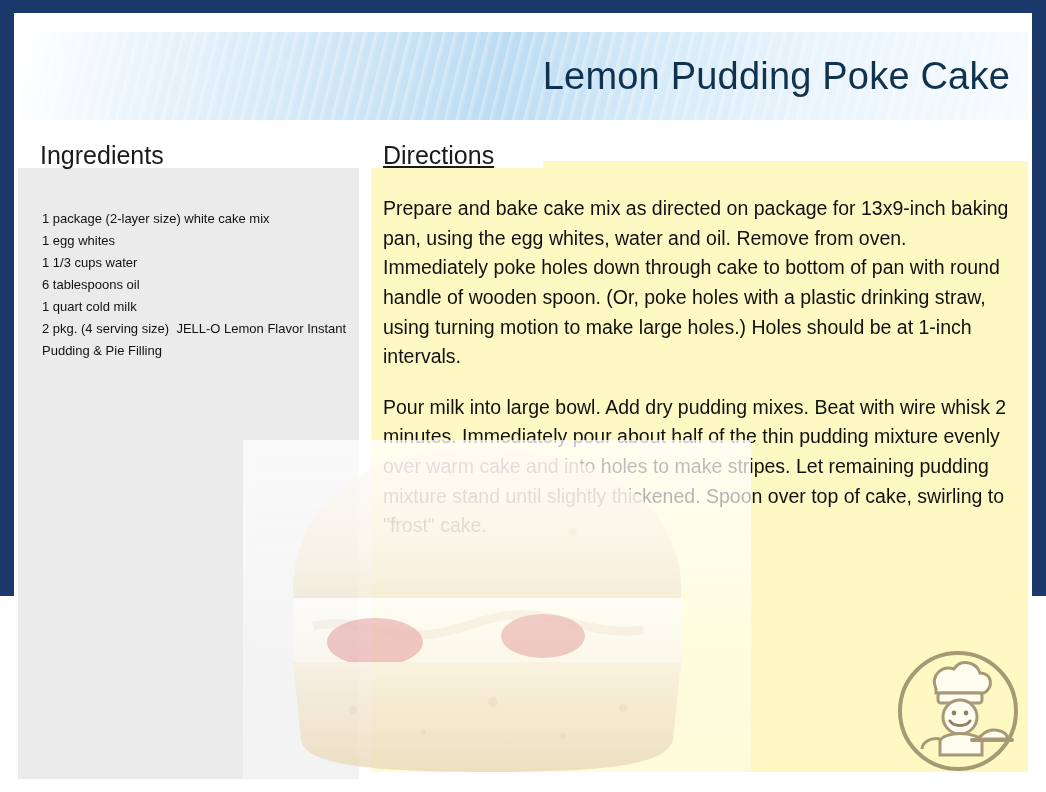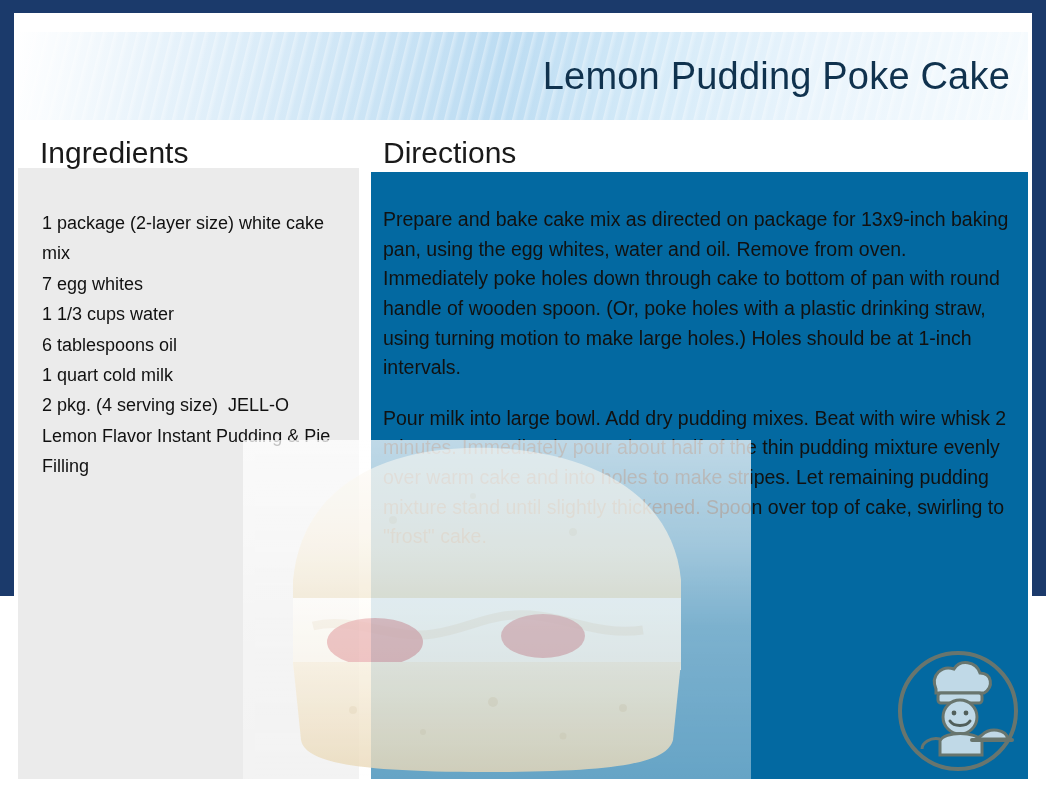--- a/index.html
+++ b/index.html
@@ -79,24 +79,24 @@
     position: absolute;
     left: 4px;
     top: 155px;
     width: 341px;
     height: 611px;
     background: #ebebeb;
   }
   #directions-panel {
     position: absolute;
     left: 357px;
-    top: 159px;
+    top: 148px;
     width: 657px;
     height: 611px;
-    background: #0369a1;
+    background: #fef9c3;
   }
 
   
   .section-tab {
     position: absolute;
     background: #ffffff;
     box-sizing: border-box;
   }
   #ingredients-tab {
     left: 4px;
@@ -107,33 +107,33 @@
   #directions-tab {
     left: 357px;
     top: 113px;
     width: 172px;
     height: 42px;
   }
   .section-tab .tab-label {
     position: absolute;
     left: 22px;
     bottom: -2px;
-    font-size: 30px;
+    font-size: 25px;
     color: #1a1a1a;
     white-space: nowrap;
   }
-  #directions-tab .tab-label { left: 12px; }
+  #directions-tab .tab-label { left: 12px; text-decoration: underline; }
 
   
   #ingredients-list {
     position: absolute;
     left: 24px;
     top: 40px;
     width: 305px;
-    font-size: 18px;
+    font-size: 13px;
     line-height: 1.69;
     color: #111111;
   }
   #ingredients-list .ing-line { white-space: pre-wrap; }
 
   
   #directions-body {
     position: absolute;
     left: 12px;
     top: 33px;
@@ -184,21 +184,21 @@
   <div id="card-inner">
 
     <div id="title-banner">
       <div class="streaks"></div>
       <div id="title-text">Lemon Pudding Poke Cake</div>
     </div>
 
     <div id="ingredients-panel">
       <div id="ingredients-list">
         <div class="ing-line">1 package (2-layer size) white cake mix</div>
-        <div class="ing-line">7 egg whites</div>
+        <div class="ing-line">1 egg whites</div>
         <div class="ing-line">1 1/3 cups water</div>
         <div class="ing-line">6 tablespoons oil</div>
         <div class="ing-line">1 quart cold milk</div>
         <div class="ing-line">2 pkg. (4 serving size)  JELL-O Lemon Flavor Instant Pudding &amp; Pie Filling</div>
       </div>
     </div>
 
     <div class="section-tab" id="ingredients-tab">
       <div class="tab-label">Ingredients</div>
     </div>

